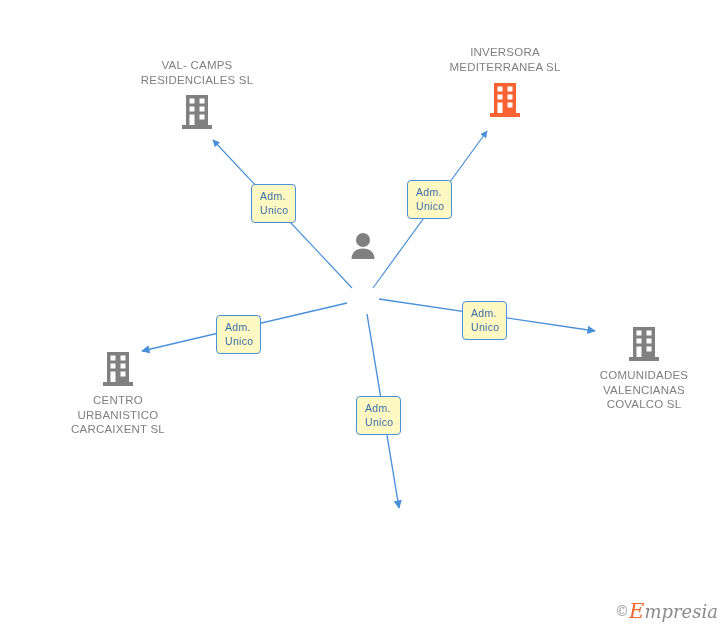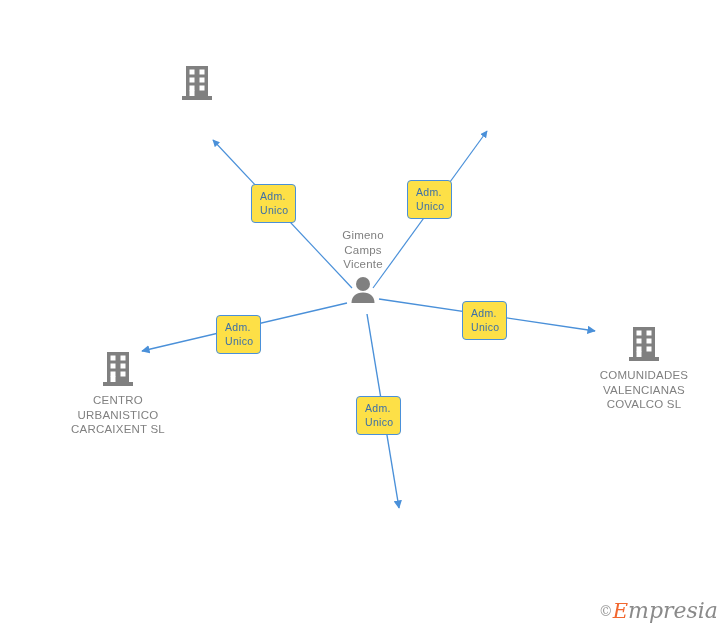--- a/index.html
+++ b/index.html
@@ -36,21 +36,21 @@
   }
   .icon-wrap {
     display: block;
     line-height: 0;
   }
   .edge-label {
     position: absolute;
     box-sizing: border-box;
     border: 1px solid #4a90d9;
     border-radius: 4px;
-    background: #fde047;
+    background: #fef9c3;
     color: #3b6fa8;
     font-size: 10.5px;
     line-height: 14px;
     padding: 4px 7px 5px 8px;
     white-space: pre-line;
     text-align: left;
     letter-spacing: 0.3px;
   }
   .watermark {
     position: absolute;
@@ -68,21 +68,21 @@
   }
   .watermark .wm-e {
     color: #f2672f;
     font-style: italic;
     font-size: 21px;
     font-family: "DejaVu Serif", serif;
   }
   .watermark .wm-rest {
     color: #8a8a8a;
     font-style: italic;
-    font-size: 22px;
+    font-size: 18px;
   }
 </style>
 </head>
 <body>
 
 <div id="canvas">
 
   <svg id="edges" viewBox="0 0 728 630" width="728" height="630" xmlns="http://www.w3.org/2000/svg">
     <defs>
       <marker id="arrow" viewBox="0 0 10 10" refX="9" refY="5" markerWidth="6" markerHeight="6" orient="auto-start-reverse">
@@ -95,40 +95,56 @@
     <line x1="373" y1="288" x2="487" y2="131" stroke="#4a90d9" stroke-width="1.2" marker-end="url(#arrow)"></line>
 
     <line x1="347" y1="303" x2="142" y2="351" stroke="#4a90d9" stroke-width="1.4" marker-end="url(#arrow)"></line>
 
     <line x1="379" y1="299" x2="595" y2="331" stroke="#4a90d9" stroke-width="1.4" marker-end="url(#arrow)"></line>
 
     <line x1="367" y1="314" x2="399" y2="508" stroke="#4a90d9" stroke-width="1.4" marker-end="url(#arrow)"></line>
   </svg>
 
   <div class="node" style="left:107px; top:58px;">
+    <div class="node-label">VAL- CAMPS
+RESIDENCIALES SL</div>
     <span class="icon-wrap">
       <svg width="34" height="36" viewBox="0 0 34 36" xmlns="http://www.w3.org/2000/svg" style="margin-top:8px;">
         <rect x="6" y="0" width="22" height="30" fill="#808080"></rect>
         <rect x="2" y="30" width="30" height="4" fill="#808080"></rect>
         <rect x="9.5" y="3.5" width="5" height="5" fill="#ffffff"></rect>
         <rect x="19.5" y="3.5" width="5" height="5" fill="#ffffff"></rect>
         <rect x="9.5" y="11.5" width="5" height="5" fill="#ffffff"></rect>
         <rect x="19.5" y="11.5" width="5" height="5" fill="#ffffff"></rect>
         <rect x="9.5" y="19.5" width="5" height="5" fill="#ffffff"></rect>
         <rect x="19.5" y="19.5" width="5" height="5" fill="#ffffff"></rect>
         <rect x="9.5" y="24" width="5" height="6" fill="#ffffff"></rect>
       </svg>
     </span>
   </div>
 
+  <div class="node" style="left:415px; top:45px;">
+    <div class="node-label">INVERSORA
+MEDITERRANEA SL</div>
+    <span class="icon-wrap">
+      <svg width="34" height="36" viewBox="0 0 34 36" xmlns="http://www.w3.org/2000/svg" style="margin-top:9px;">
+        <rect x="6" y="0" width="22" height="30" fill="#f96232"></rect>
+        <rect x="2" y="30" width="30" height="4" fill="#f96232"></rect>
+        <rect x="9.5" y="3.5" width="5" height="5" fill="#ffffff"></rect>
+        <rect x="19.5" y="3.5" width="5" height="5" fill="#ffffff"></rect>
+        <rect x="9.5" y="11.5" width="5" height="5" fill="#ffffff"></rect>
+        <rect x="19.5" y="11.5" width="5" height="5" fill="#ffffff"></rect>
+        <rect x="9.5" y="19.5" width="5" height="5" fill="#ffffff"></rect>
+        <rect x="19.5" y="19.5" width="5" height="5" fill="#ffffff"></rect>
+        <rect x="9.5" y="24" width="5" height="6" fill="#ffffff"></rect>
+      </svg>
+    </span>
+  </div>
 
   <div class="node" style="left:273px; top:228px;">
-    <div class="node-label">Gimeno
-Camps
-Vicente</div>
     <span class="icon-wrap">
       <svg width="32" height="32" viewBox="0 0 32 32" xmlns="http://www.w3.org/2000/svg" style="margin-top:3px;">
         <circle cx="16" cy="9" r="7" fill="#808080"></circle>
         <path d="M16 17.5 C 8.5 17.5 4.5 22 4.5 28 L 27.5 28 C 27.5 22 23.5 17.5 16 17.5 Z" fill="#808080"></path>
       </svg>
     </span>
   </div>
 
   <div class="node" style="left:28px; top:352px;">
     <span class="icon-wrap">

